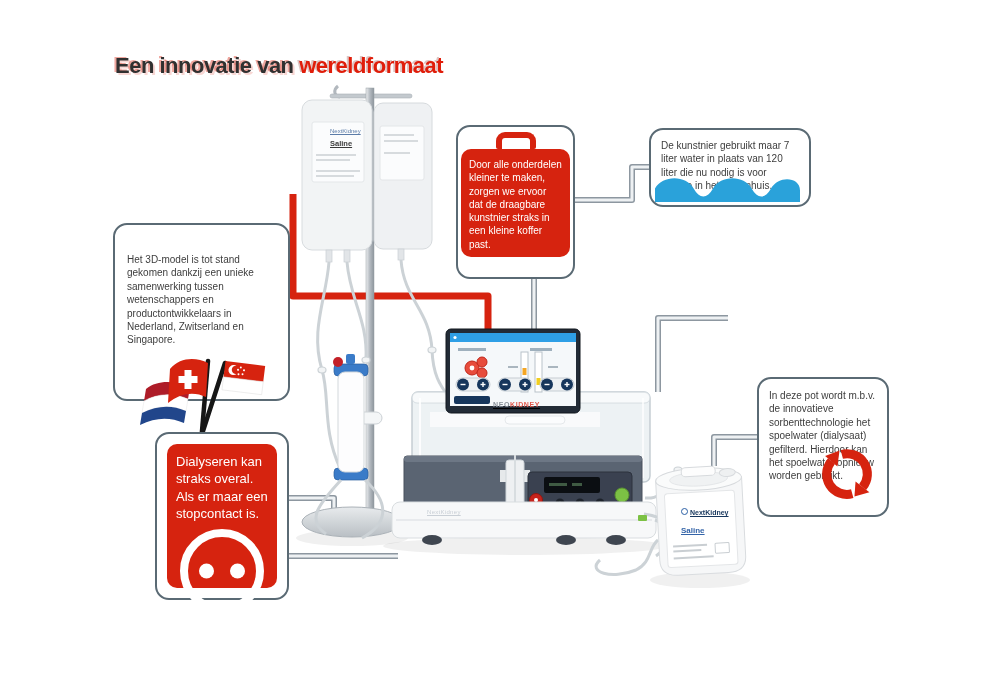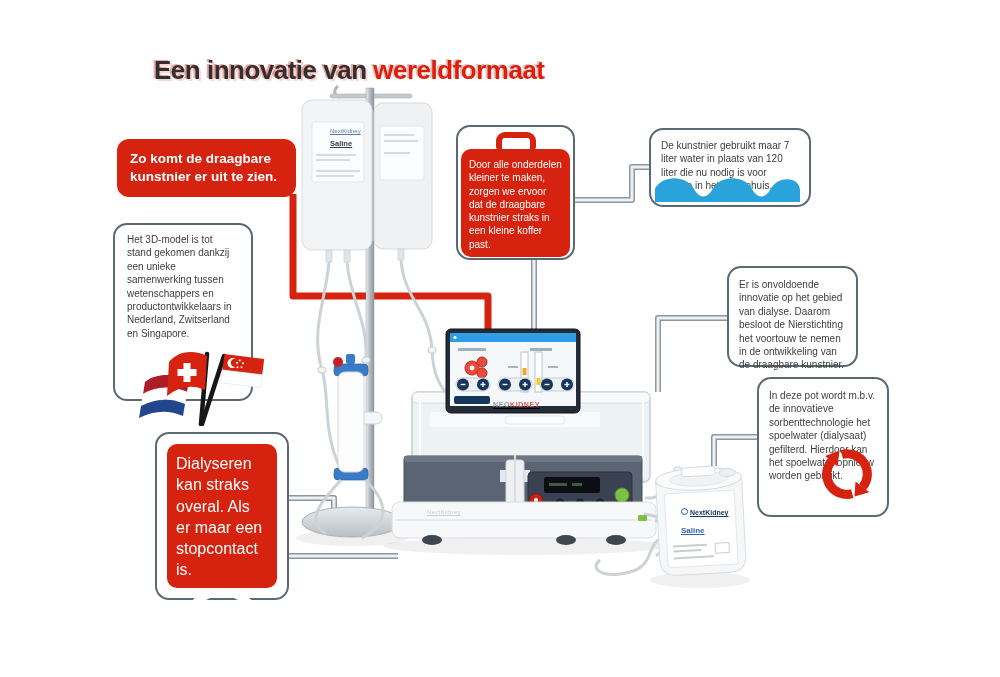--- a/index.html
+++ b/index.html
@@ -1,45 +1,45 @@
 <!DOCTYPE html>
 <html><head>
 <meta charset="utf-8">
 <style>
   html,body{margin:0;padding:0;background:#fff;}
   #stage{position:relative;width:1000px;height:677px;background:#ffffff;overflow:hidden;
          font-family:"Liberation Sans",sans-serif;}
   
-  #title{position:absolute;left:115px;top:38px;font-size:26px;font-weight:700;
-         letter-spacing:-0.5px;white-space:nowrap;margin-left:39px;}
+  #title{position:absolute;left:115px;top:38px;font-size:22px;font-weight:700;
+         letter-spacing:-0.5px;white-space:nowrap;}
   #title .t-dark{color:#303030;text-shadow:-2px -1px 0 rgba(214,35,15,.40),2px 2px 0 rgba(214,35,15,.18);}
   #title .t-red{color:#e01d0a;text-shadow:-2px -1px 0 rgba(120,20,10,.25);}
   
   .callout{position:absolute;background:#fff;border:2px solid #5a6a74;border-radius:14px;
            color:#3d3d3d;font-size:10px;line-height:1.34;box-sizing:border-box;z-index:5;}
   .callout.red{background:#d6230f;border:none;color:#fff;font-weight:700;border-radius:12px;}
   #co-appearance{left:117px;top:139px;width:179px;height:58px;padding:11px 13px;font-size:13.5px;line-height:1.32;}
-  #co-model3d{left:113px;top:223px;width:140px;height:178px;padding:8px 12px 6px;}
-  #co-suitcase{left:456px;top:125px;width:119px;height:135px;padding:3px;}
+  #co-model3d{left:113px;top:223px;width:177px;height:178px;padding:28px 12px 6px;}
+  #co-suitcase{left:456px;top:125px;width:119px;height:154px;padding:3px;}
   #co-water{left:649px;top:128px;width:162px;height:79px;padding:9px 10px 0;}
   #co-innovation{left:727px;top:266px;width:131px;height:101px;padding:10px 10px;}
   #co-sorbent{left:757px;top:377px;width:132px;height:140px;padding:10px 10px;}
   #co-outlet{left:155px;top:432px;width:134px;height:168px;padding:10px;}
   
   .case-handle{width:40px;height:17px;border:6px solid #d6230f;border-bottom:none;
                border-radius:9px 9px 2px 2px;margin:2px auto 0;box-sizing:border-box;}
   .case-body{background:#d6230f;border-radius:10px;margin:0;height:108px;box-sizing:border-box;
              padding:9px 8px;color:#fff;font-size:10px;line-height:1.33;}
   
   .wave{position:absolute;left:4px;right:4px;bottom:3px;height:29px;}
   
   #recycle{position:absolute;right:8px;bottom:10px;width:64px;height:64px;}
   
   .outlet-red{background:#d6230f;border-radius:10px;height:100%;box-sizing:border-box;
-              padding:9px 9px 0;color:#fff;font-size:16px;line-height:1.33;}
+              padding:9px 9px 0;color:#fff;font-size:13px;line-height:1.33;}
   .outlet-circle{position:relative;width:84px;height:84px;border:8px solid #fff;border-radius:50%;
                  margin:7px auto 0;box-sizing:border-box;}
   .outlet-dot{position:absolute;top:50%;width:15px;height:15px;border-radius:50%;background:#fff;
               transform:translateY(-50%);}
   .outlet-dot.l{left:11px;} .outlet-dot.r{right:11px;}
   
   #flags{display:block;margin:6px auto 0;}
   
   .eq-label{position:absolute;z-index:3;white-space:nowrap;text-decoration:underline;}
   #bag-brand{left:330px;top:128px;font-size:6px;color:#5b7ca8;}
@@ -256,23 +256,20 @@
 
   <div class="eq-label" id="bag-brand">NextKidney</div>
   <div class="eq-label" id="bag-label">Saline</div>
   <div class="eq-label" id="machine-brand">NextKidney</div>
   <div class="eq-label" id="tablet-brand"><span class="b1">NEO</span><span class="b2">KIDNEY</span></div>
   <div class="eq-label" id="can-brand"><span class="nk-icon"></span><span>NextKidney</span></div>
   <div class="eq-label" id="can-label">Saline</div>
 
   <h1 id="title"><span class="t-dark">Een innovatie van </span><span class="t-red">wereldformaat</span></h1>
 
-  <div class="callout red" id="co-appearance">
-    <span>Zo komt de draagbare kunstnier er uit te zien.</span>
-  </div>
 
   <div class="callout" id="co-model3d">
     <span>Het 3D-model is tot stand gekomen dankzij een unieke samenwerking tussen wetenschappers en productontwikkelaars in Nederland, Zwitserland en Singapore.</span>
     <svg id="flags" width="148" height="80" viewBox="0 0 148 80">
       <g stroke="#161616" stroke-width="4.5" stroke-linecap="round">
         <line x1="80" y1="8" x2="74" y2="78"></line>
         <line x1="97" y1="10" x2="75" y2="78"></line>
       </g>
       <g>
         <path d="M18,36 C30,26 48,28 62,34 L60,46 C46,40 30,40 16,48 Z" fill="#ae1c28"></path>
@@ -305,23 +302,20 @@
     </div>
   </div>
 
   <div class="callout" id="co-water">
     <span>De kunstnier gebruikt maar 7 liter water in plaats van 120 liter die nu nodig is voor dialyse in het ziekenhuis.</span>
     <svg class="wave" viewBox="0 0 150 30" preserveAspectRatio="none">
       <path d="M0,30 L0,16 C8,2 32,2 40,16 C46,27 54,27 60,16 C68,2 92,2 100,16 C106,27 114,27 120,16 C128,2 150,4 150,18 L150,30 Z" fill="#2aa2da"></path>
     </svg>
   </div>
 
-  <div class="callout" id="co-innovation">
-    <span>Er is onvoldoende innovatie op het gebied van dialyse. Daarom besloot de Nierstichting het voortouw te nemen in de ontwikkeling van de draagbare kunstnier.</span>
-  </div>
 
   <div class="callout" id="co-sorbent">
     <span>In deze pot wordt m.b.v. de innovatieve sorbenttechnologie het spoelwater (dialysaat) gefilterd. Hierdoor kan het spoelwater opnieuw worden gebruikt.</span>
     <svg id="recycle" viewBox="0 0 60 60">
       <g fill="none" stroke="#d6230f" stroke-width="8.5">
         <path d="M25.1,12.6 A19,19 0 0 1 44.6,43.2"></path>
         <path d="M34.9,49.4 A19,19 0 0 1 15.4,18.8"></path>
       </g>
       <polygon points="37,52 51,48 38,38" fill="#d6230f"></polygon>
       <polygon points="23,9 9.5,14 21,24" fill="#d6230f"></polygon>

